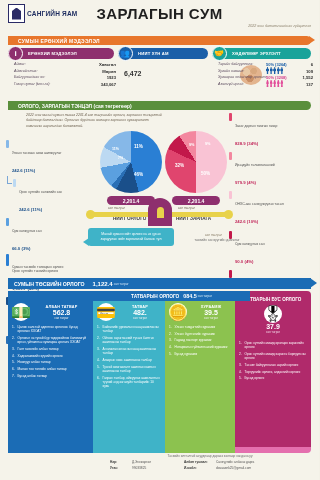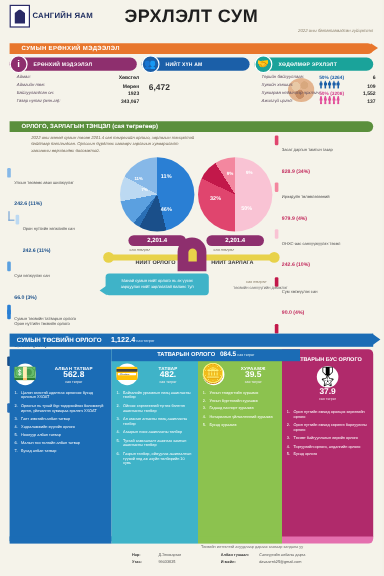--- a/index.html
+++ b/index.html
@@ -197,21 +197,21 @@
 
 <div class="sheet">
 
   <div class="hdr">
     <div class="logo-wrap">
       <div class="logo-box">
           <div class="logo-glyph"></div>
         </div>
       <span class="logo-txt">САНГИЙН ЯАМ</span>
     </div>
-    <div class="main-title">ЭРХЛЭЛТ СУМ</div>
+    <div class="main-title">ЗАРЛАГЫН СУМ</div>
     <div class="sub-note">2022 оны бататгаагдсан гүйцэтгэл</div>
   </div>
 
   <div class="band-orange">
     <span class="t">СУМЫН ЕРӨНХИЙ МЭДЭЭЛЭЛ</span>
   </div>
 
   <div class="card3 cA">
     <div class="pill">
       <span class="pt">ЕРӨНХИЙ МЭДЭЭЛЭЛ</span>

